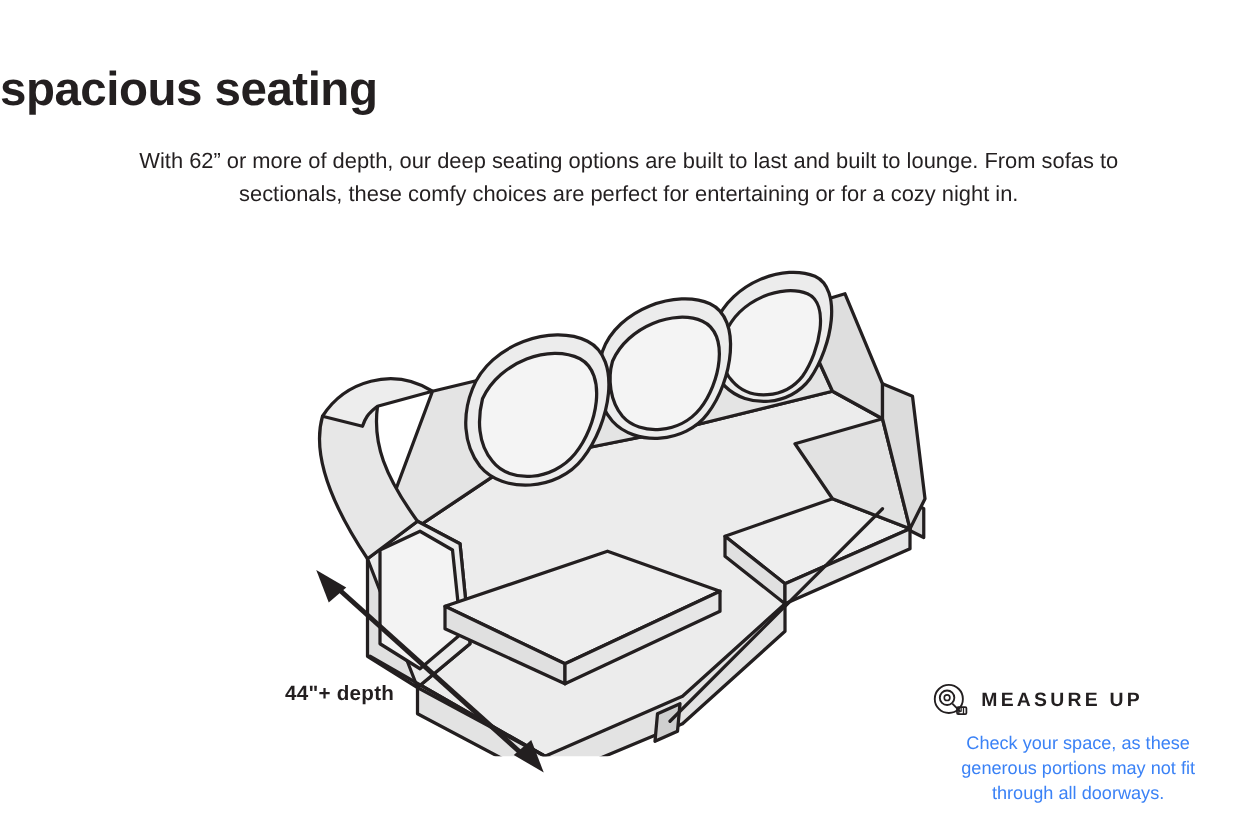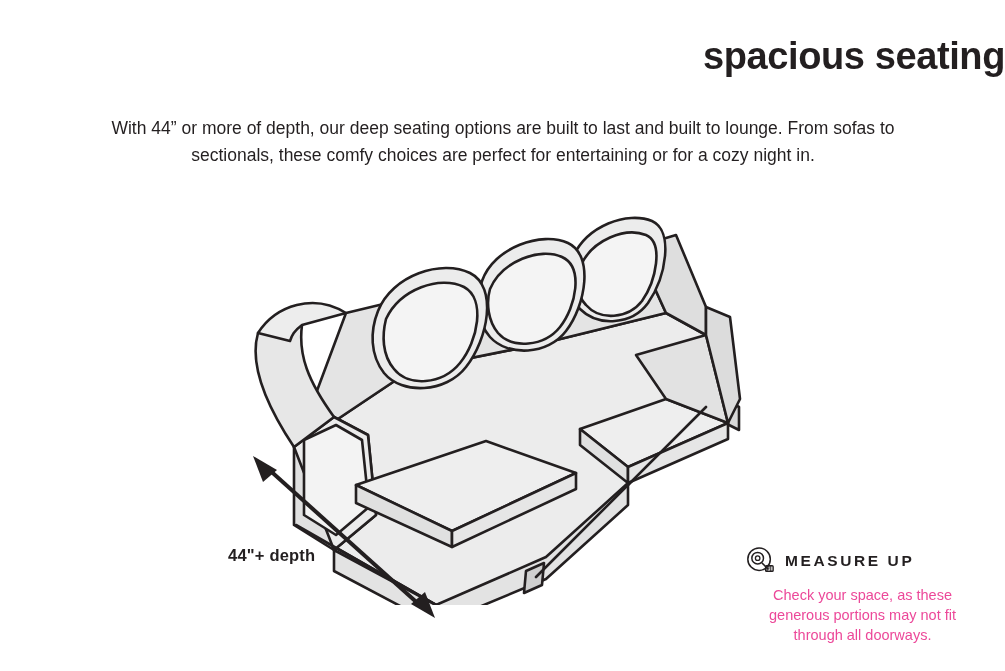--- a/index.html
+++ b/index.html
@@ -15,24 +15,24 @@
     font-family: "Liberation Sans", sans-serif;
     color: #231f20;
   }
   .page {
     position: absolute;
     inset: 0;
     background: #ffffff;
   }
   .headline {
     position: absolute;
-    top: 35px;
+    top: 51px;
     left: 0;
     width: 1005px;
-    text-align: right;
+    text-align: left;
     font-size: 38px;
     font-weight: bold;
     letter-spacing: -0.4px;
     color: #231f20;
   }
   .subhead {
     position: absolute;
     top: 115px;
     left: 88px;
     width: 830px;
@@ -76,36 +76,36 @@
     font-weight: bold;
     letter-spacing: 2.6px;
     color: #231f20;
   }
   .measure-body {
     margin-top: 7px;
     width: 235px;
     text-align: center;
     font-size: 14.5px;
     line-height: 20px;
-    color: #ec4899;
+    color: #3b82f6;
   }
   .measure-icon {
     width: 30px;
     height: 30px;
     display: block;
   }
 </style>
 </head>
 <body>
 
 <div class="page">
 
   <div class="headline">spacious seating</div>
 
-  <div class="subhead">With 44” or more of depth, our deep seating options are built to last and built to lounge. From sofas to sectionals, these comfy choices are perfect for entertaining or for a cozy night in.</div>
+  <div class="subhead">With 62” or more of depth, our deep seating options are built to last and built to lounge. From sofas to sectionals, these comfy choices are perfect for entertaining or for a cozy night in.</div>
 
   <div class="sofa-wrap">
     <svg viewBox="0 0 560 420" width="560" height="420" xmlns="http://www.w3.org/2000/svg">
       <g fill="#e9e9e9" stroke="#231f20" stroke-width="2.6" stroke-linejoin="round" stroke-linecap="round">
 
         <path d="M489 214 L503 222 L503 245 L489 238 Z" fill="#d8d8d8"></path>
 
         <path d="M60 262
                  L60 340
                  L200 420

